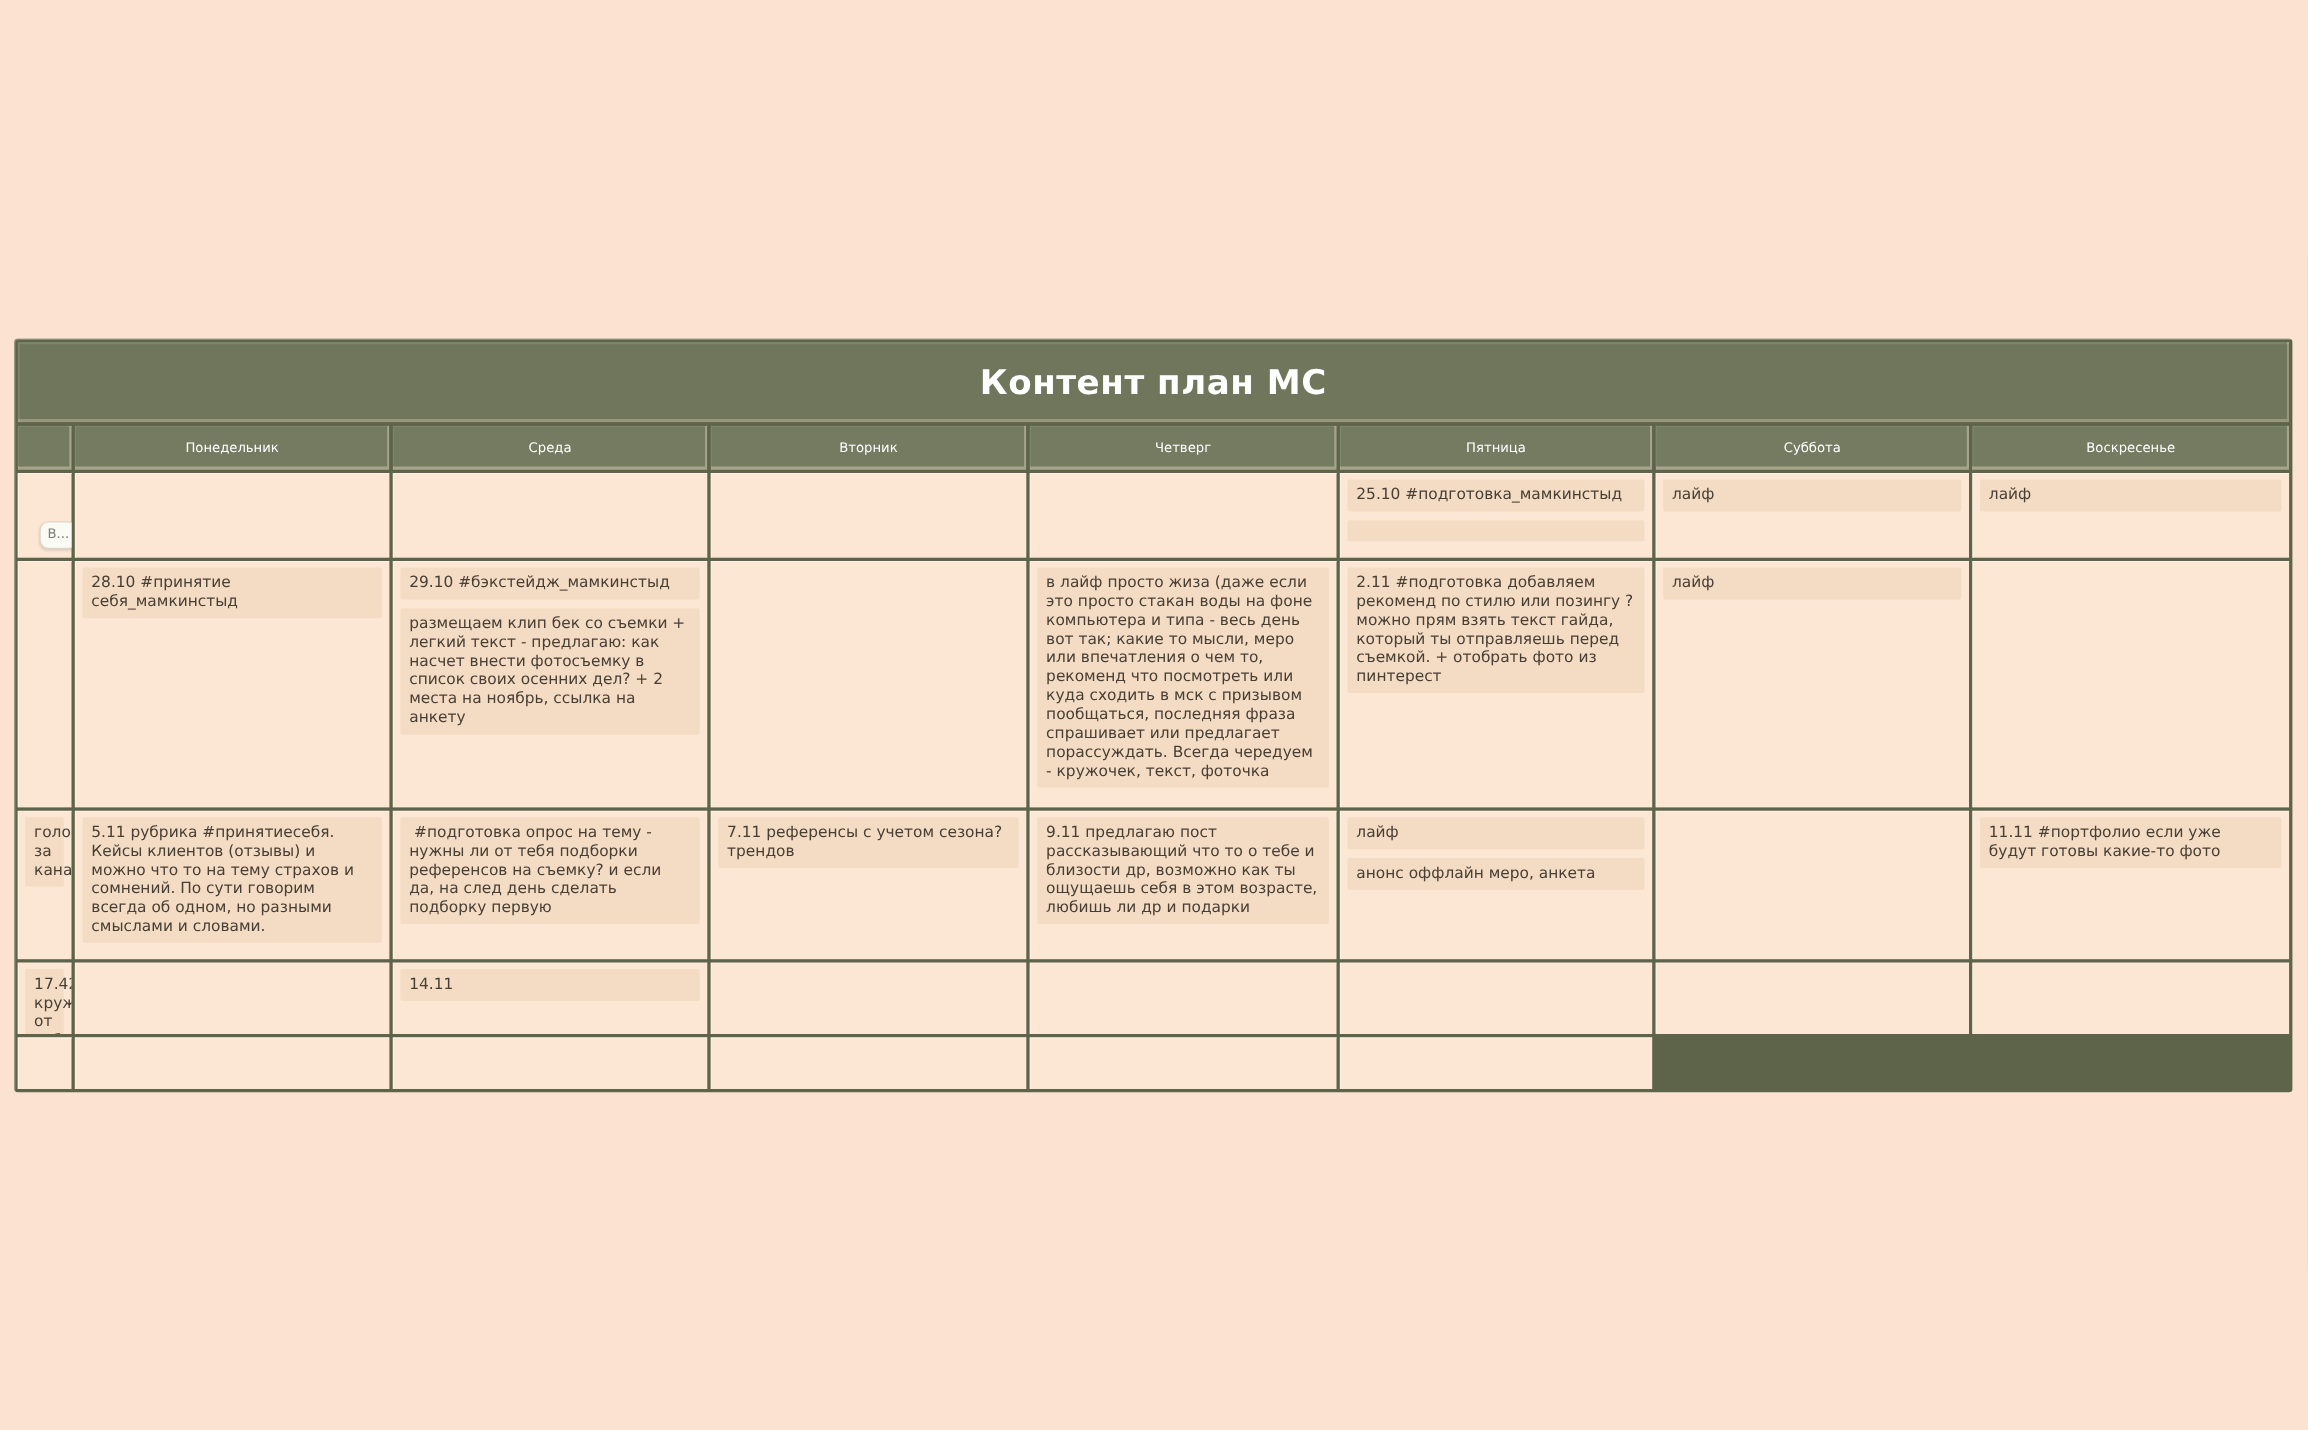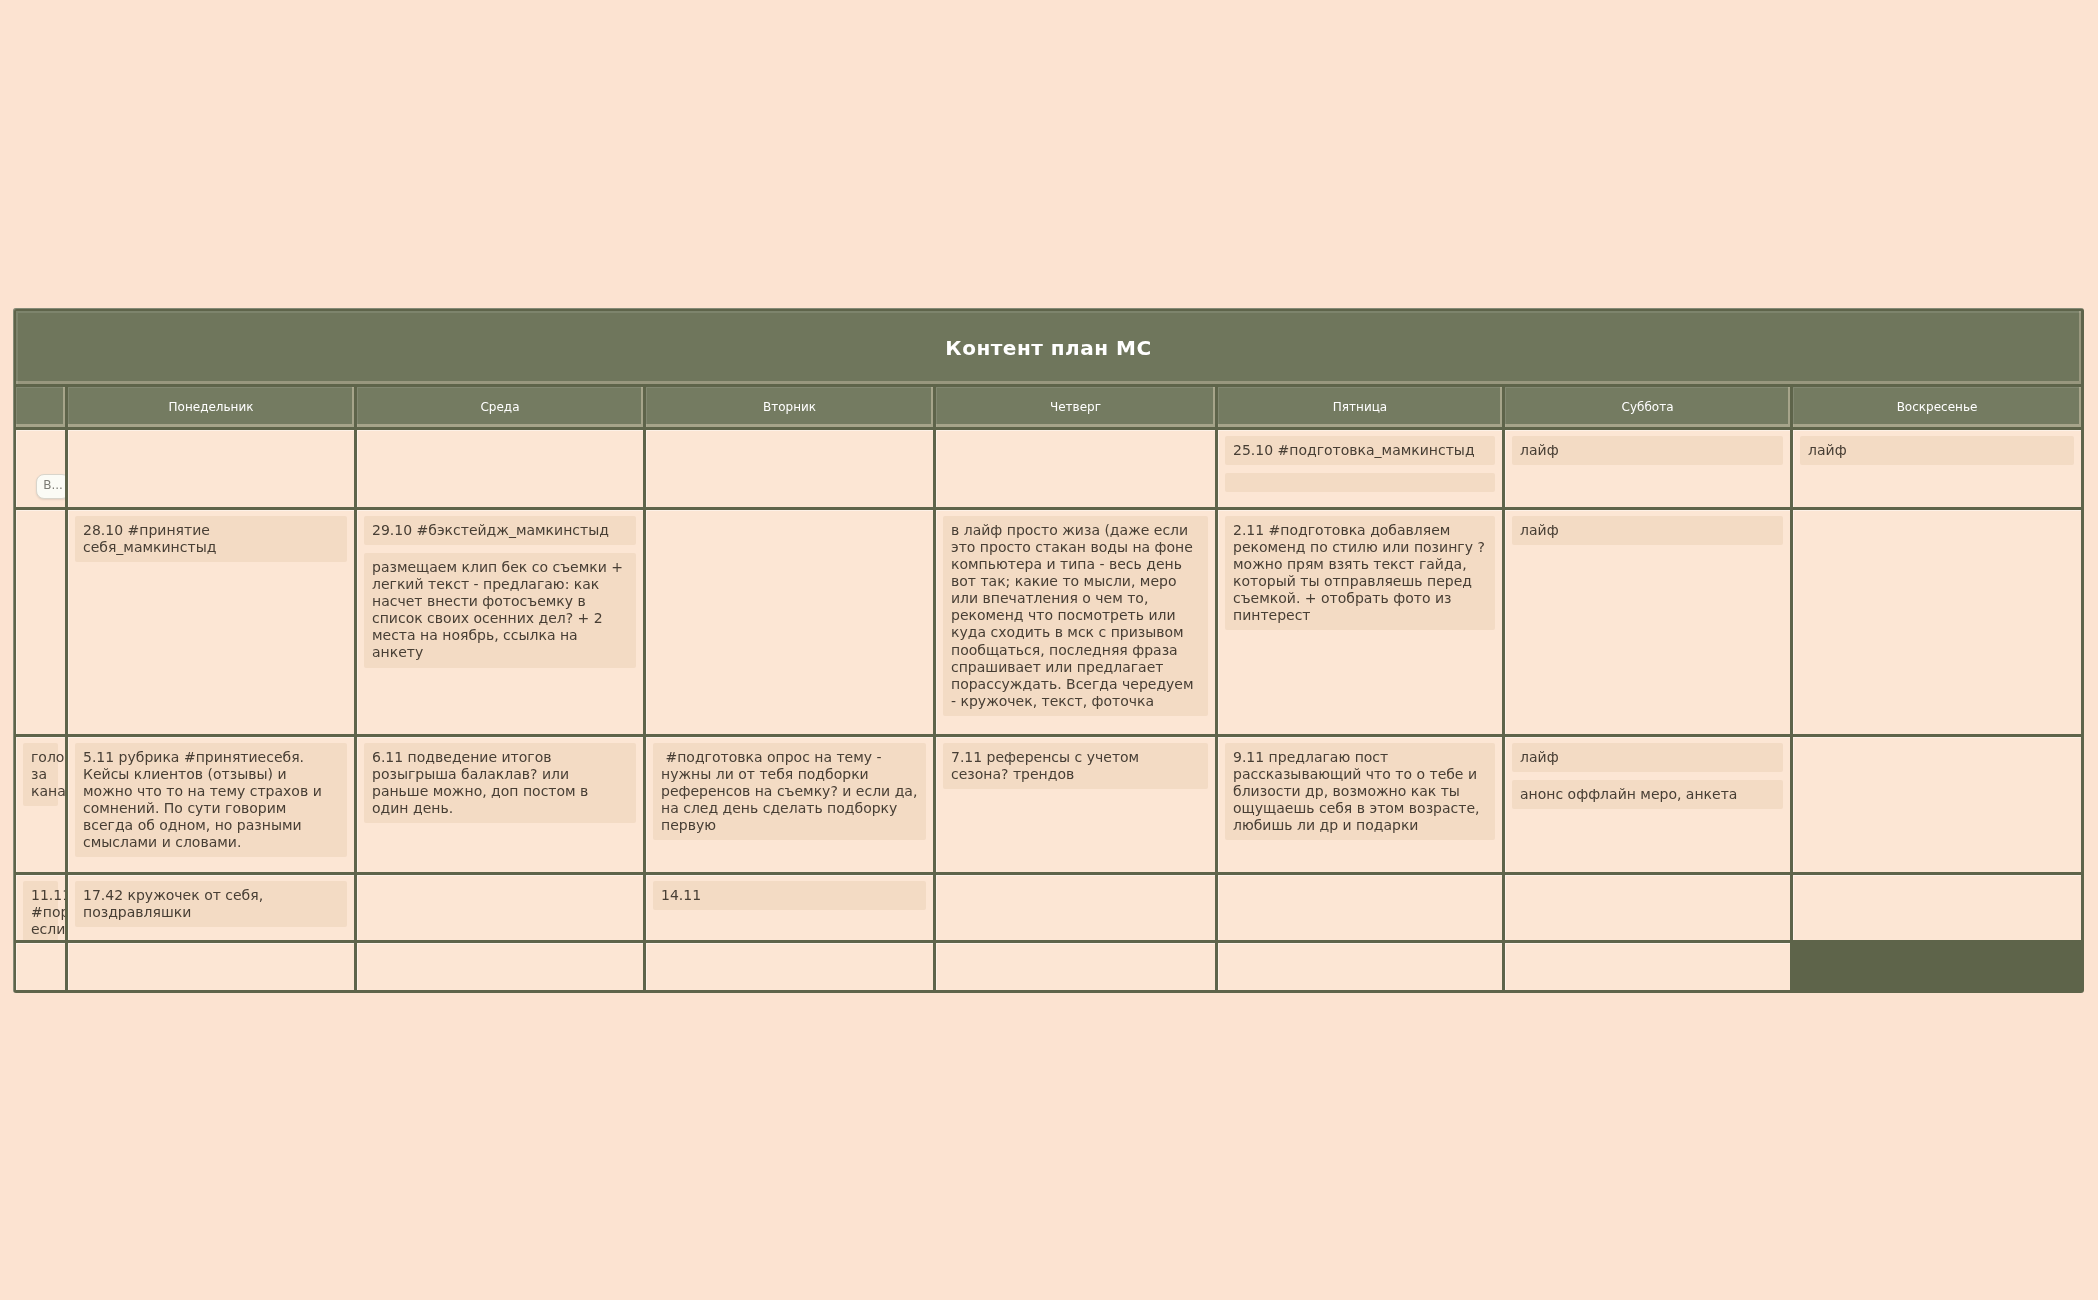--- a/index.html
+++ b/index.html
@@ -24,21 +24,21 @@
     box-shadow: inset 1px 1px 0 rgba(255,255,255,0.25);
   }
   .title-bar {
     height: 73px;
     margin-bottom: 3px;
     background: var(--green, #6f765c);
     display: flex;
     align-items: center;
     justify-content: center;
     color: #ffffff;
-    font-size: 20px;
+    font-size: 31px;
     font-weight: bold;
     letter-spacing: 0.5px;
     box-shadow: inset 2px 2px 0 rgba(255,255,255,0.10), inset -2px -3px 0 rgba(229,216,188,0.35);
   }
   .grid {
     display: grid;
     grid-template-columns: 49px 286px 286px 287px 279px 284px 285px 288px;
     grid-template-rows: 40px 77px 224px 135px 65px 47px;
     gap: 3px;
   }
@@ -146,23 +146,20 @@
         <div class="block">лайф</div>
       </div>
       <div class="cell gutter"></div>
       <div class="cell">
         <div class="block">голосование за канал</div>
       </div>
       <div class="cell">
         <div class="block">5.11 рубрика #принятиесебя. Кейсы клиентов (отзывы) и можно что то на тему страхов и сомнений. По сути говорим всегда об одном, но разными смыслами и словами.</div>
       </div>
       <div class="cell">
-        <div class="block">6.11 подведение итогов розыгрыша балаклав? или раньше можно, доп постом в один день.</div>
-      </div>
-      <div class="cell">
         <div class="block"> #подготовка опрос на тему - нужны ли от тебя подборки референсов на съемку? и если да, на след день сделать подборку первую</div>
       </div>
       <div class="cell">
         <div class="block">7.11 референсы с учетом сезона? трендов</div>
       </div>
       <div class="cell">
         <div class="block">9.11 предлагаю пост рассказывающий что то о тебе и близости др, возможно как ты ощущаешь себя в этом возрасте, любишь ли др и подарки</div>
       </div>
       <div class="cell">
         <div class="block">лайф</div>

